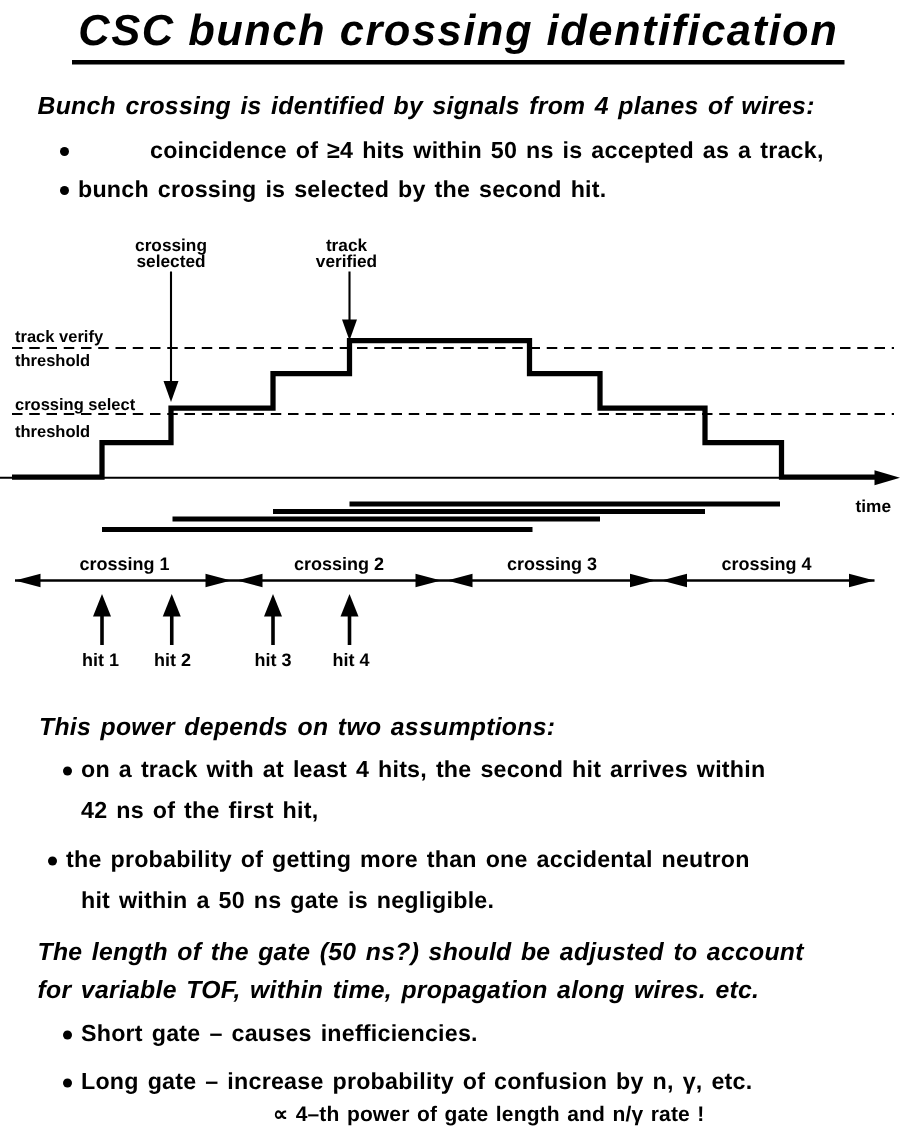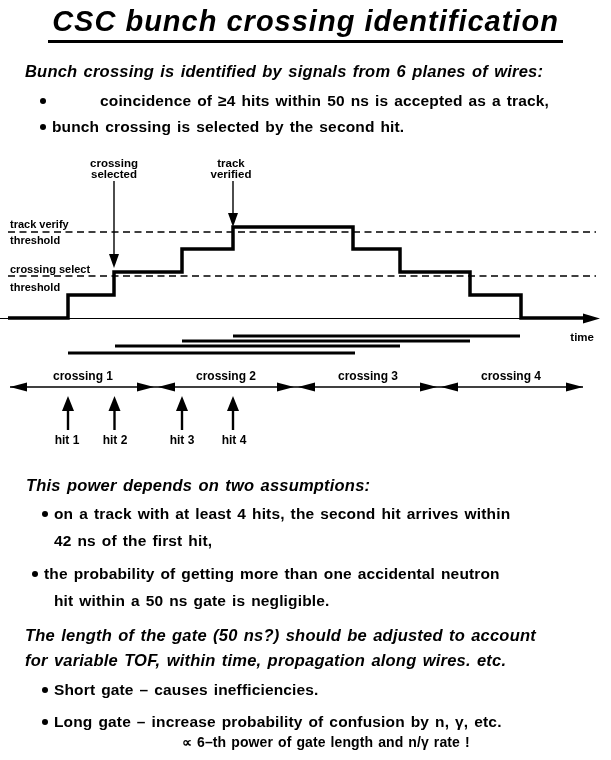--- a/index.html
+++ b/index.html
@@ -80,21 +80,21 @@
 </style>
 </head>
 <body>
 
 <div id="page">
 
   <div class="title-wrap">
     <span class="title-text">CSC bunch crossing identification</span>
   </div>
 
-  <div class="h abs" style="left:25px; top:62px;">Bunch crossing is identified by signals from 6 planes of wires:</div>
+  <div class="h abs" style="left:25px; top:62px;">Bunch crossing is identified by signals from 4 planes of wires:</div>
 
   <div class="row" style="left:40px; top:92px;gap:48px;">
     <span class="dot"></span>
     <span class="b">coincidence of ≥4 hits within 50 ns is accepted as a track,</span>
   </div>
   <div class="row" style="left:40px; top:118px;">
     <span class="dot"></span>
     <span class="b">bunch crossing is selected by the second hit.</span>
   </div>
 
@@ -188,15 +188,15 @@
 
   <div class="row" style="left:42px; top:713px;">
     <span class="dot"></span>
     <span class="b">Long gate – increase probability of confusion by n, γ, etc.</span>
   </div>
   <div class="row" style="left:42px; top:681px;">
     <span class="dot"></span>
     <span class="b">Short gate – causes inefficiencies.</span>
   </div>
 
-  <div class="note abs" style="left:182px; top:734px;">∝ 6–th power of gate length and n/γ rate !</div>
+  <div class="note abs" style="left:182px; top:734px;">∝ 4–th power of gate length and n/γ rate !</div>
 
 </div>
 
 </body></html>

